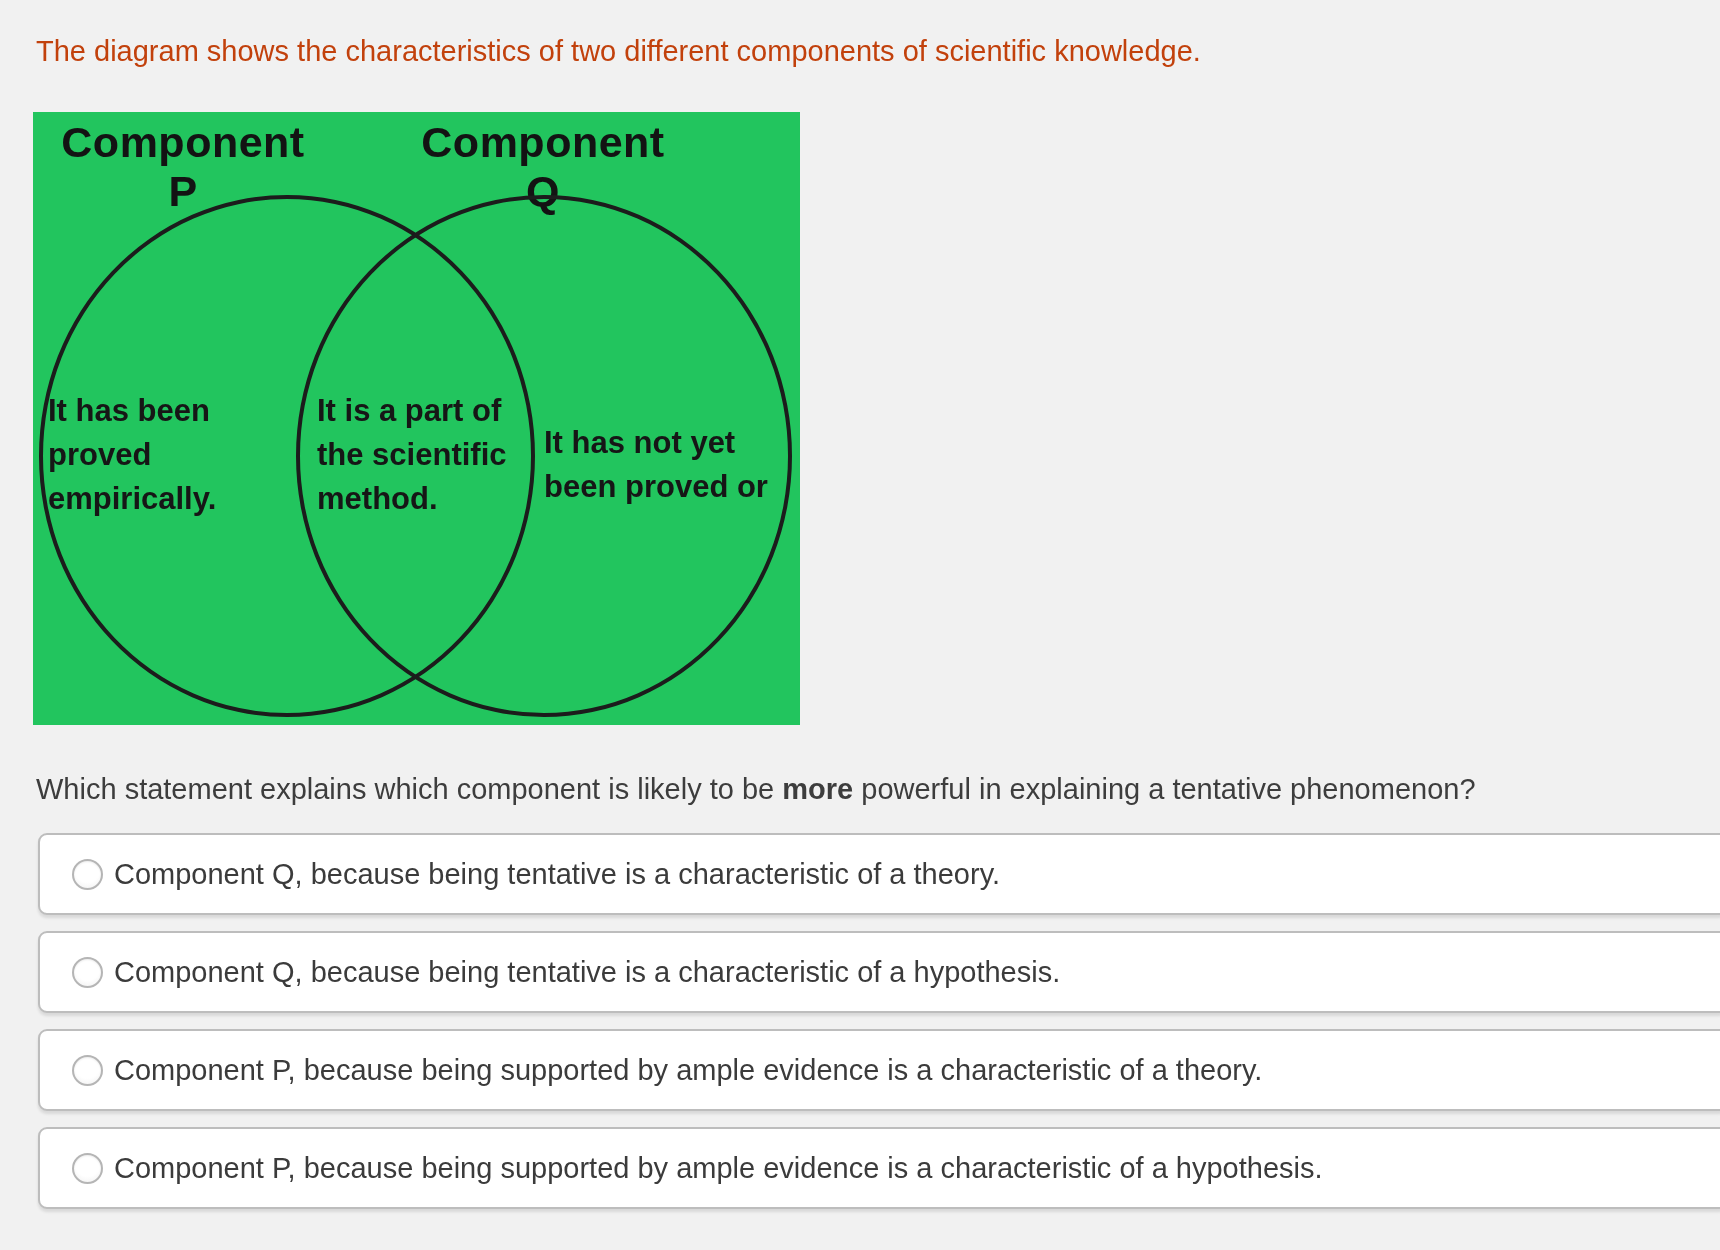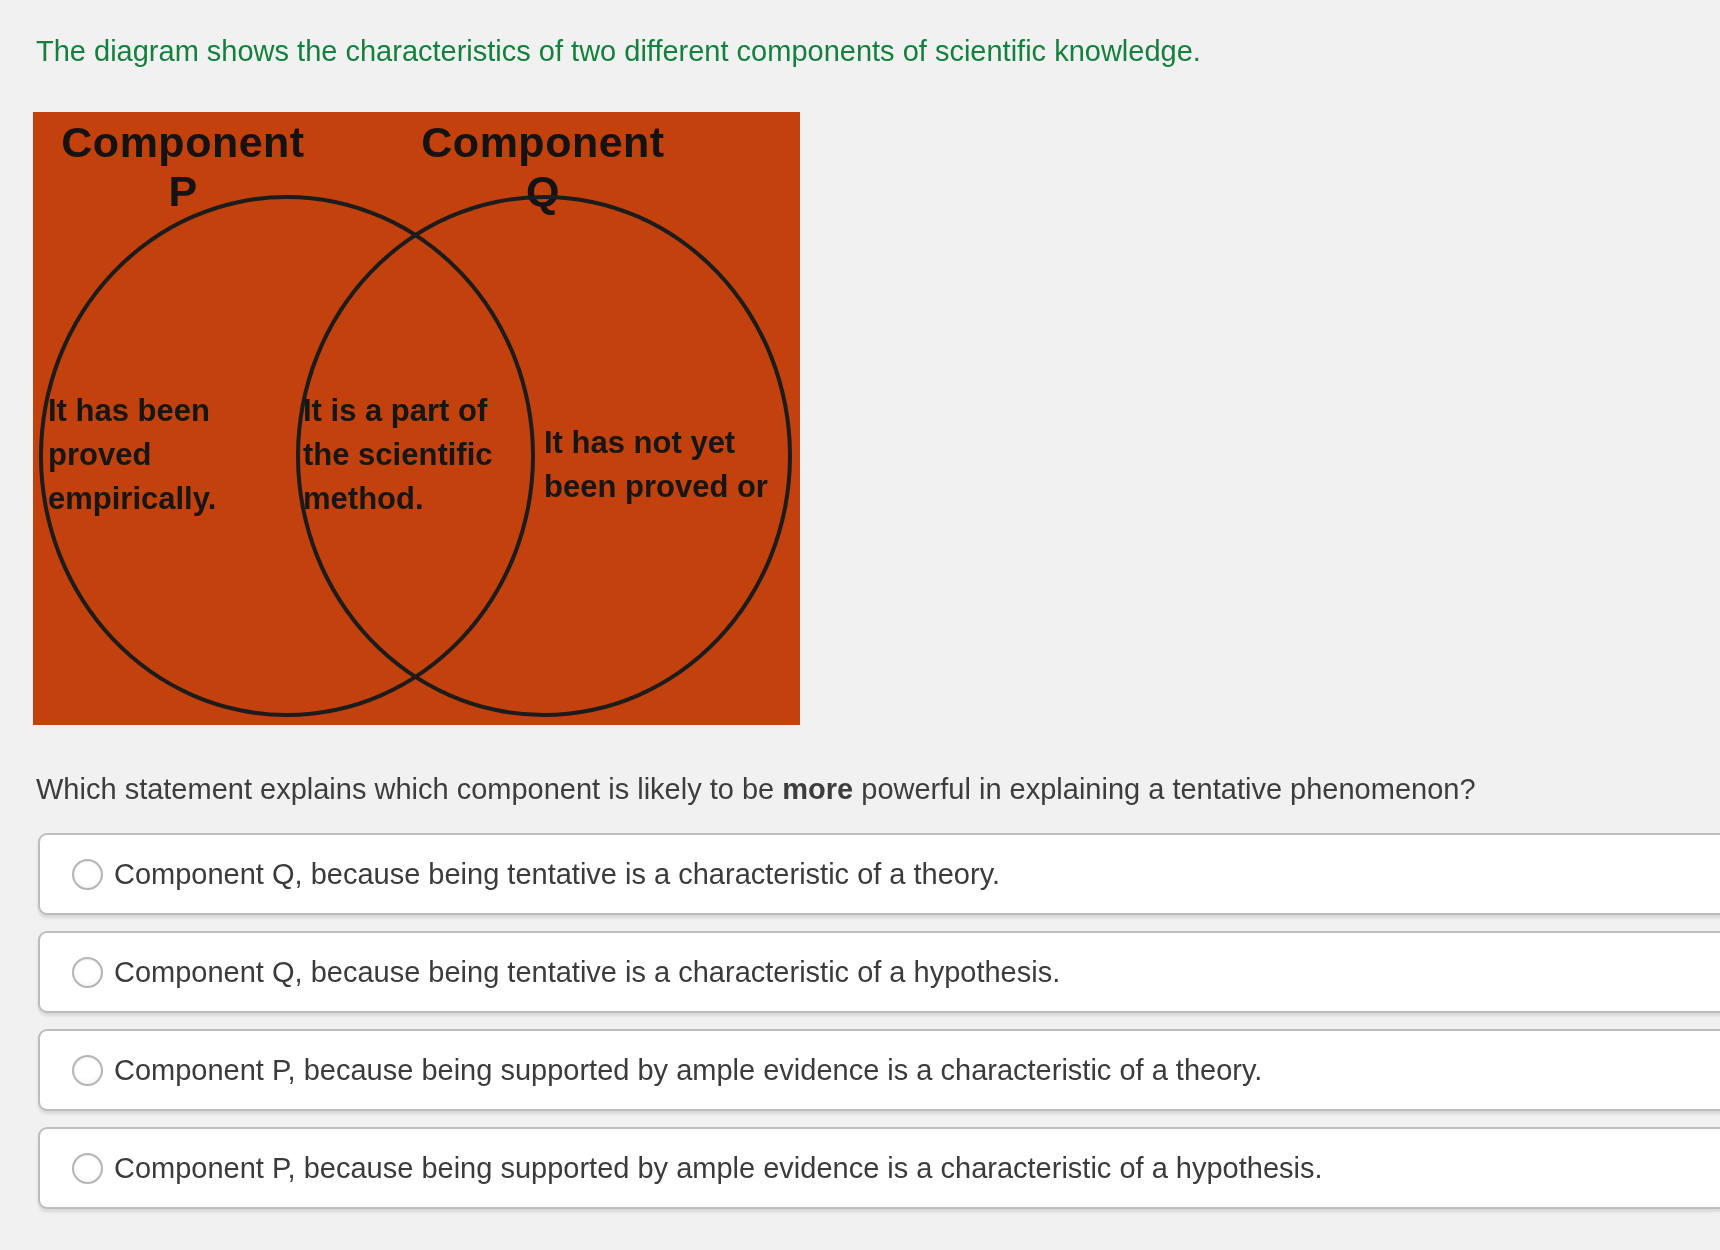--- a/index.html
+++ b/index.html
@@ -6,29 +6,29 @@
   html, body {
     width: 1720px; height: 1250px;
     overflow: hidden;
     background: #f1f1f1;
     font-family: "Liberation Sans", sans-serif;
   }
   .intro {
     margin: 34px 40px 0 36px;
     font-size: 29px;
     line-height: 1.2;
-    color: #15803d;
+    color: #c2410c;
   }
   
   .venn-image {
     position: relative;
     margin: 43px 0 0 33px;
     width: 767px;
     height: 613px;
-    background: #c2410c;
+    background: #22c55e;
   }
   .venn-title {
     position: absolute;
     top: 6px;
     width: 260px;
     text-align: center;
     font-size: 43px;
     font-weight: bold;
     color: #131313;
     letter-spacing: 0.5px;
@@ -49,21 +49,21 @@
   .venn-text {
     position: absolute;
     top: 277px;
     text-align: left;
     font-size: 31px;
     font-weight: bold;
     line-height: 1.42;
     color: #161616;
   }
   .venn-text.left-region   { left: 15px;  width: 240px; }
-  .venn-text.overlap-region{ left: 270px; width: 230px; }
+  .venn-text.overlap-region{ left: 284px; width: 230px; }
   .venn-text.right-region  { left: 511px; width: 250px; margin-top: 32px; }
   
   .question {
     margin: 46px 40px 0 36px;
     font-size: 29px;
     line-height: 1.25;
     color: #3d3d3d;
   }
   .question .bold-word { font-weight: bold; }
   

